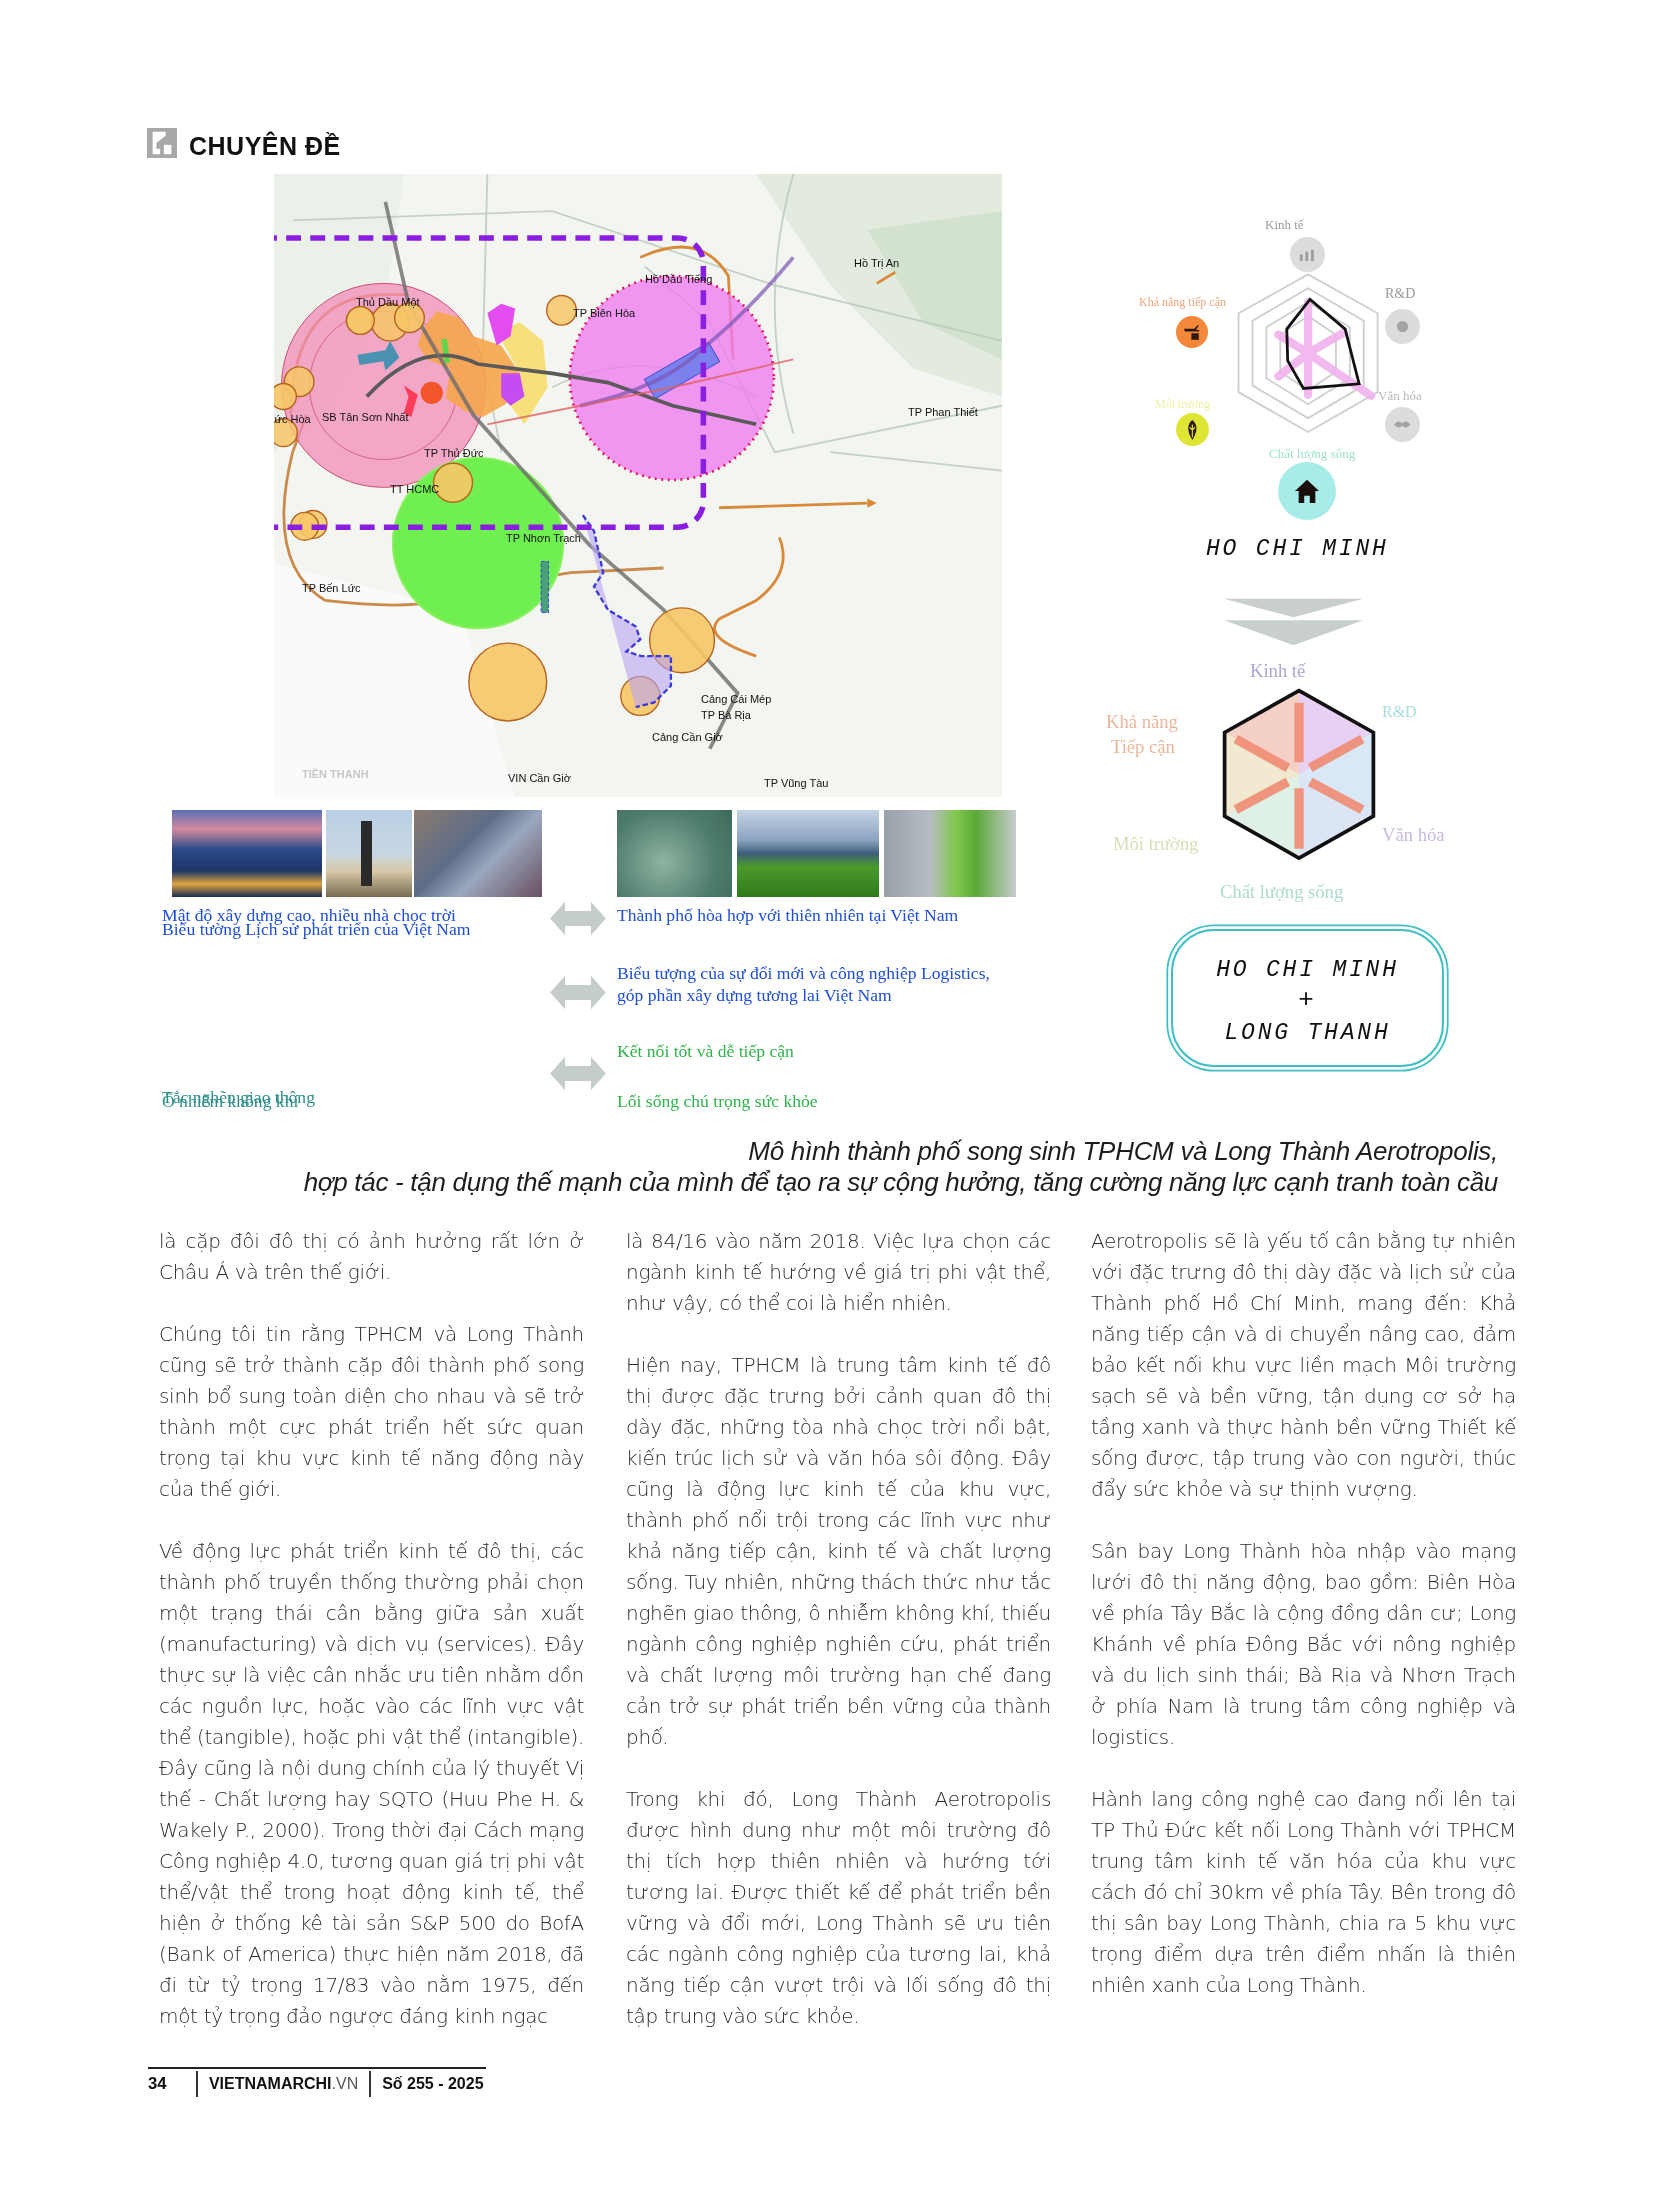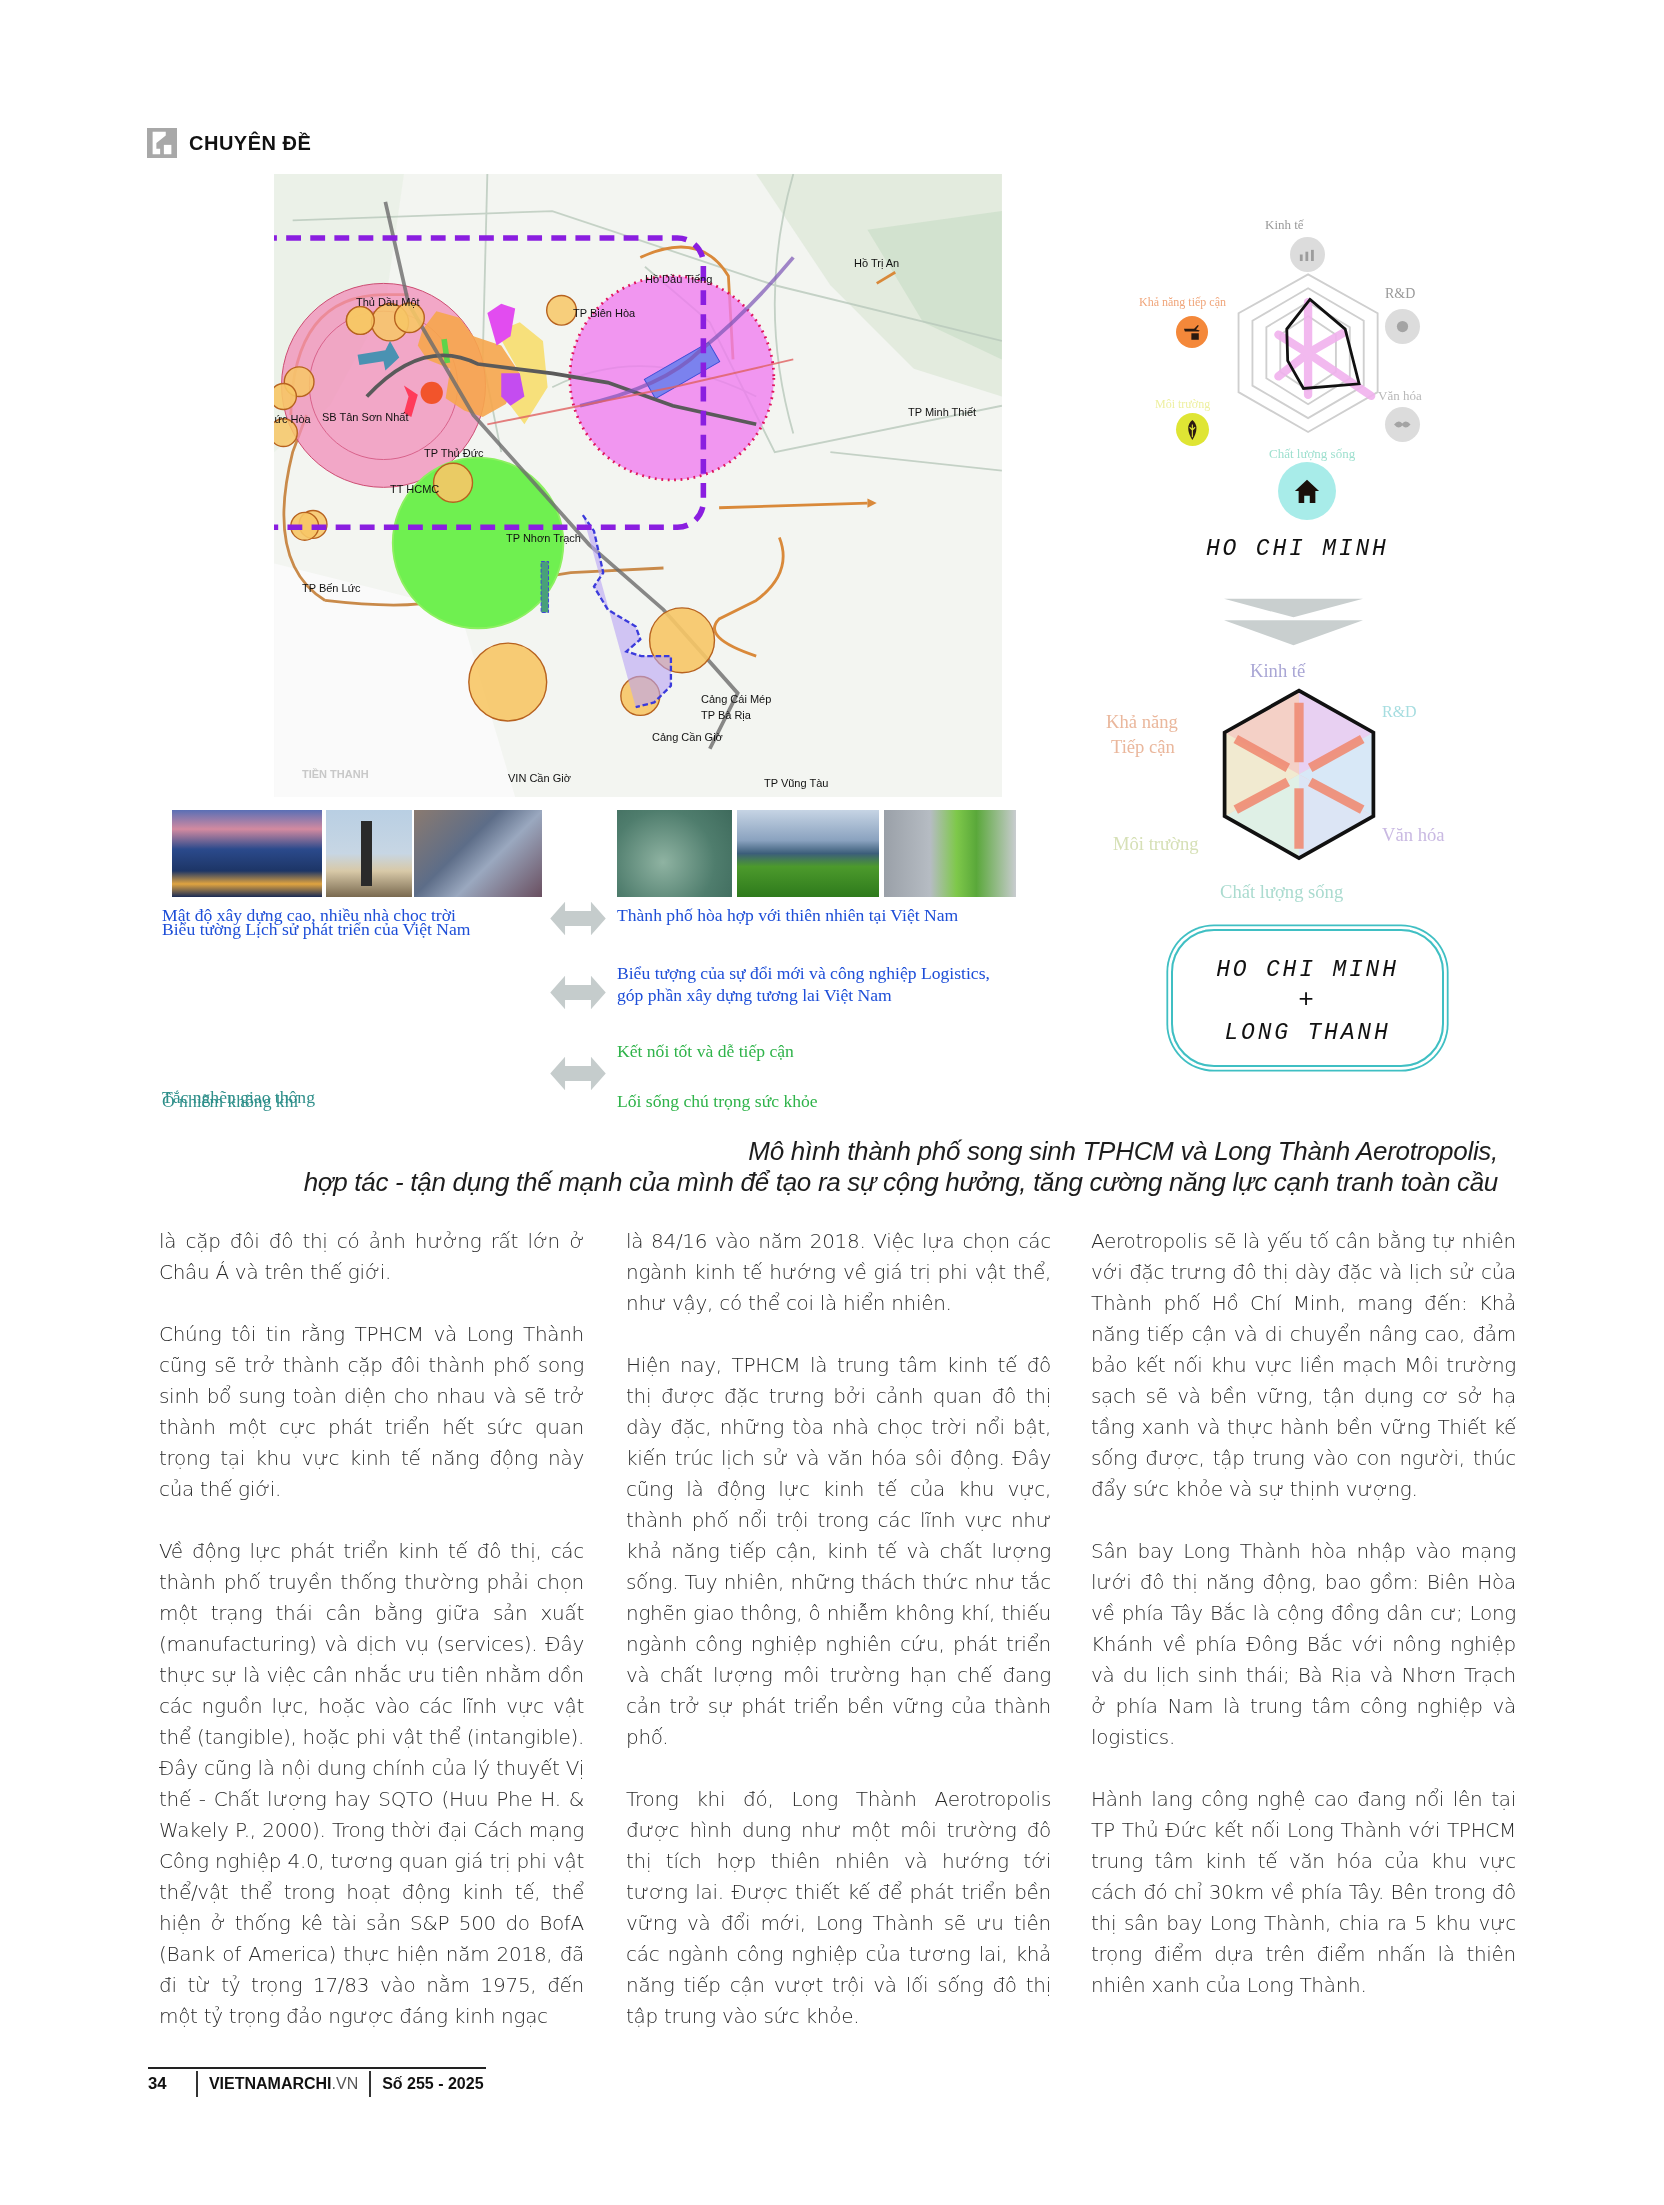--- a/index.html
+++ b/index.html
@@ -1,21 +1,21 @@
 <!DOCTYPE html>
 <html style="font-size:15px"><head>
 <meta charset="utf-8">
 <style>
   html, body { margin:0; padding:0; background:#fff; }
   body { width:1665px; height:2206px; position:relative; overflow:hidden; font-family:"Liberation Sans", sans-serif; color:#222; }
   .abs { position:absolute; }
 
   
   #logo { left:147px; top:128px; width:30px; height:30px; }
-  #section-title { left:189px; top:132px; font-size:20px; font-weight:bold; letter-spacing:0.5px; color:#111; }
+  #section-title { left:189px; top:132px; font-size:25px; font-weight:bold; letter-spacing:0.5px; color:#111; }
 
   
   #map { left:274px; top:174px; width:728px; height:623px; background:#f4f6f2; overflow:hidden; }
   #map svg { position:absolute; left:0; top:0; }
   .maplabel { position:absolute; font-size:11px; color:#111; white-space:nowrap; }
   .maplabel.faint { color:#c8c8c8; font-weight:bold; }
 
   
   #radar1 { left:1067px; top:186px; width:408px; height:390px; }
   .rlabel { position:absolute; font-family:"Liberation Serif", serif; font-size:13px; white-space:nowrap; }
@@ -552,21 +552,21 @@
   </svg>
 
   <div class="maplabel" style="left:-30px;top:18.6px;"></div>
   <div class="maplabel" style="left:82px;top:122px;">Thủ Dầu Một</div>
   <div class="maplabel" style="left:299px;top:133px;">TP Biên Hòa</div>
   <div class="maplabel" style="left:371px;top:99px;">Hồ Dầu Tiếng</div>
   <div class="maplabel" style="left:580px;top:83px;">Hồ Trị An</div>
   <div class="maplabel" style="left:-7.4px;top:239px;">Đức Hòa</div>
   <div class="maplabel" style="left:48px;top:237px;">SB Tân Sơn Nhất</div>
   <div class="maplabel" style="left:150px;top:225px;margin-top:48px;">TP Thủ Đức</div>
-  <div class="maplabel" style="left:634px;top:232px;">TP Minh Thiết</div>
+  <div class="maplabel" style="left:634px;top:232px;">TP Phan Thiết</div>
   <div class="maplabel" style="left:116px;top:309px;">TT HCMC</div>
   <div class="maplabel" style="left:232px;top:358px;">TP Nhơn Trạch</div>
   <div class="maplabel" style="left:28px;top:408px;">TP Bến Lức</div>
   <div class="maplabel" style="left:427px;top:519px;">Cảng Cái Mép</div>
   <div class="maplabel" style="left:427px;top:535px;">TP Bà Rịa</div>
   <div class="maplabel" style="left:378px;top:557px;">Cảng Cần Giờ</div>
   <div class="maplabel" style="left:234px;top:598px;">VIN Cần Giờ</div>
   <div class="maplabel" style="left:490px;top:603px;">TP Vũng Tàu</div>
   <div class="maplabel faint" style="left:28px;top:594px;">TIỀN THANH</div>
 </div>

